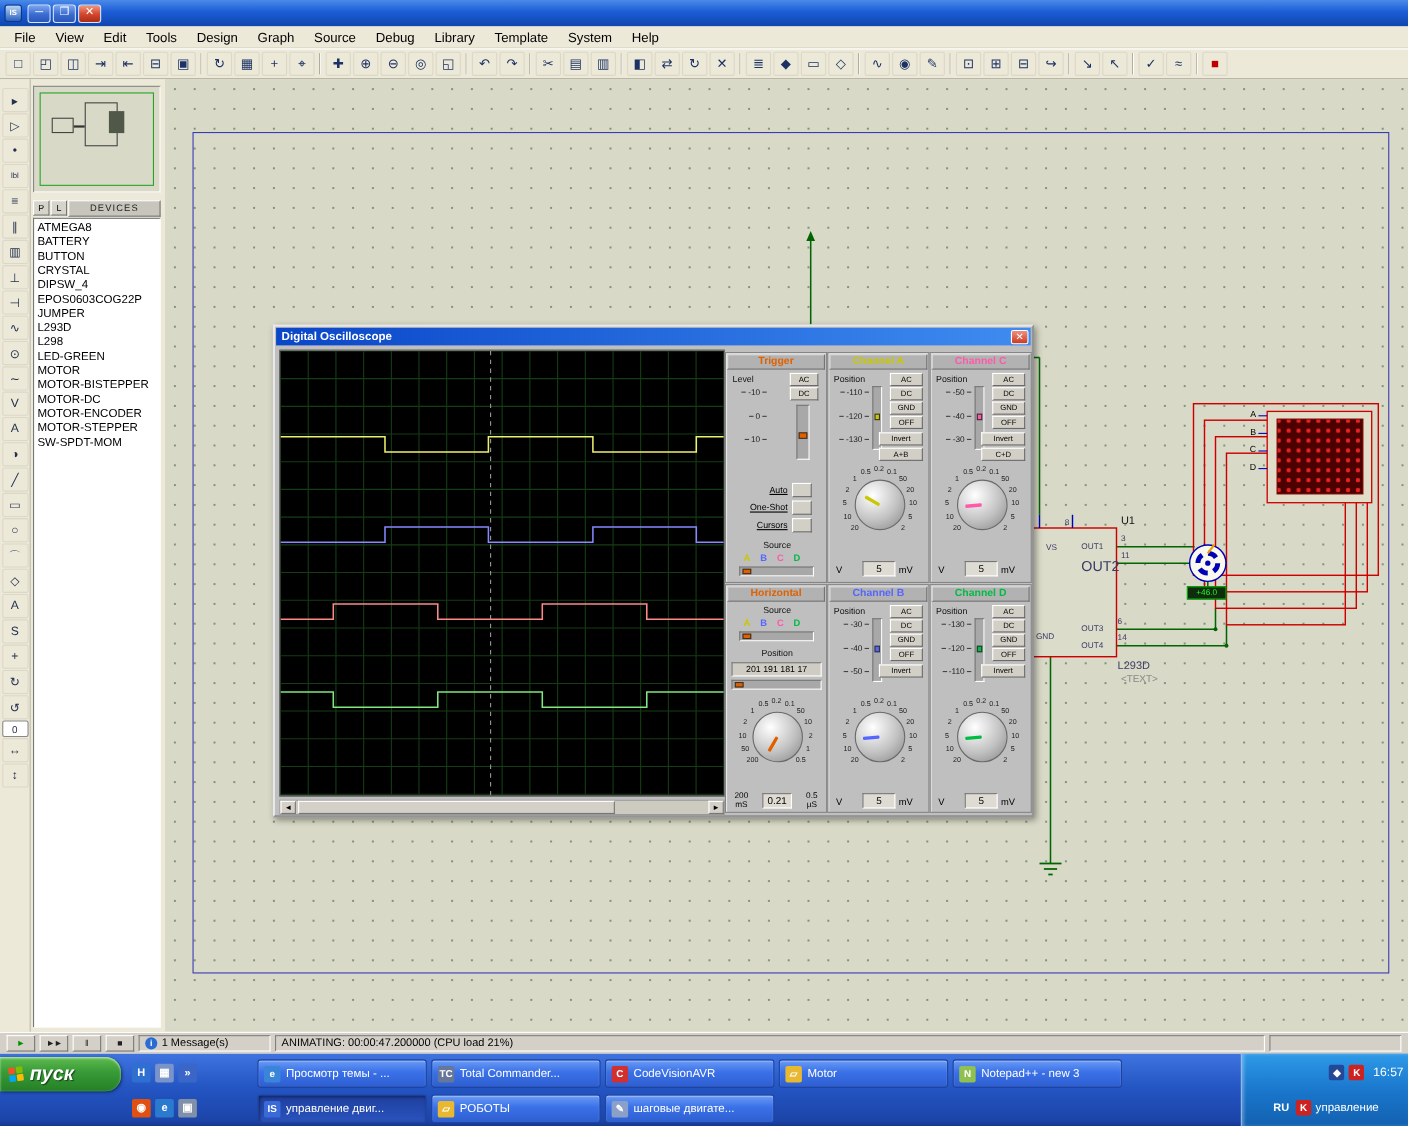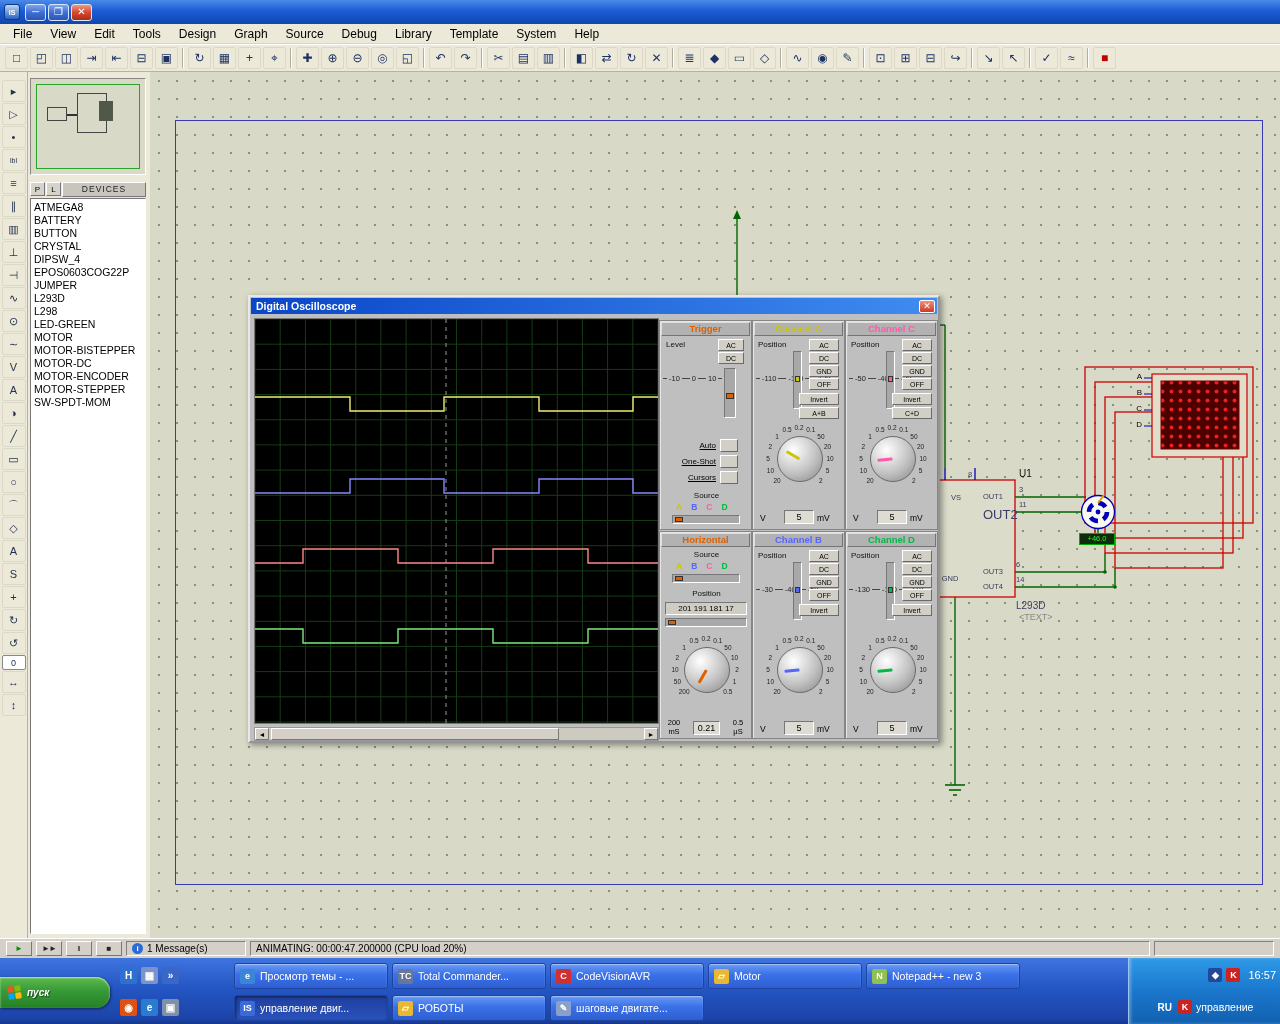--- a/index.html
+++ b/index.html
@@ -65,21 +65,21 @@
   background:linear-gradient(#f09080,#cc3a20);color:#fff;font-size:9px;line-height:11px;text-align:center;font-family:inherit;padding:0;}
 .scope-screen{position:absolute;left:4px;top:21px;width:405px;height:406px;background:#000;border:1px solid #777;}
 .scope-hs{position:absolute;left:4px;top:430px;width:405px;height:14px;background:#cdcabf;border:1px solid #999;}
 .hsarrow{position:absolute;top:0;width:14px;height:12px;background:#d4d0c8;border:1px solid;border-color:#fff #777 #777 #fff;
   font-size:7px;line-height:11px;text-align:center;padding:0;font-family:inherit;}
 .hsthumb{position:absolute;left:16px;top:0;width:288px;height:12px;background:#d4d0c8;border:1px solid;border-color:#fff #777 #777 #fff;}
 .sect{position:absolute;width:93px;background:#bfbfbf;border:1px solid #858585;box-shadow:inset 1px 1px 0 #e6e6e6;}
 .sect-h{position:absolute;left:1px;top:1px;right:1px;height:14px;background:#b2b2b2;border:1px solid;border-color:#dedede #747474 #747474 #dedede;
   font-weight:bold;font-size:9.5px;text-align:center;line-height:12px;}
 .lbl{position:absolute;font-size:8px;color:#111;}
-.vscale{position:absolute;left:3px;top:31px;width:34px;height:52px;display:flex;flex-direction:row;justify-content:space-between;}
+.vscale{position:absolute;left:3px;top:31px;width:34px;height:52px;display:flex;flex-direction:column;justify-content:space-between;}
 .srow{display:flex;align-items:center;justify-content:flex-end;font-size:7.5px;color:#222;gap:2px;}
 .srow::before,.srow::after{content:"";width:4px;border-top:1px solid #444;}
 .vtrack{position:absolute;left:40px;top:30px;width:9px;height:58px;background:#a8a8a8;border:1px solid;border-color:#777 #fff #fff #777;}
 .vthumb{position:absolute;left:1px;top:24px;width:5px;height:6px;border:1px solid #333;background:#888;}
 .sb{position:absolute;left:56px;width:30px;height:12px;font-size:7px;background:#d2cfc6;border:1px solid;border-color:#fff #6a6a6a #6a6a6a #fff;line-height:1;font-family:inherit;padding:0;}
 .sb.b1{top:18px}.sb.b2{top:31px}.sb.b3{top:44px}.sb.b4{top:57px}
 .sb.inv{left:46px;top:72px;width:40px;}
 .sb.sum{left:46px;top:86px;width:40px;}
 .knob{position:absolute;left:3px;top:100px;width:87px;height:74px;}
 .knob::before{content:"";position:absolute;left:21px;top:15px;width:44px;height:44px;border-radius:50%;
@@ -101,23 +101,23 @@
 
 
 .statusbar{position:absolute;left:0;top:938px;width:1280px;height:20px;background:#d4d0c8;border-top:1px solid #fff;
   display:flex;align-items:center;gap:4px;padding:0 6px;}
 .simbtn{width:26px;height:15px;font-size:8px;background:#d4d0c8;border:1px solid;border-color:#fff #777 #777 #fff;line-height:1;font-family:inherit;padding:0;}
 .spanel{height:15px;background:#d4d0c8;border:1px solid;border-color:#808080 #fff #fff #808080;font-size:10px;padding:0 5px;display:flex;align-items:center;gap:4px;white-space:nowrap;}
 .iico{width:11px;height:11px;border-radius:50%;background:#2a6cd4;color:#fff;font-size:8px;font-weight:bold;text-align:center;line-height:11px;font-style:normal;}
 
 
 .taskbar{position:absolute;left:0;top:958px;width:1280px;height:66px;background:linear-gradient(#3f74e0,#2456c4 45%,#1c44a8 92%,#15368c);}
-.startbtn{position:absolute;left:0;top:19px;width:110px;height:31px;border-radius:0 14px 14px 0;
+.startbtn{position:absolute;left:0;top:3px;width:110px;height:31px;border-radius:0 14px 14px 0;
   background:linear-gradient(#5eba4e,#379a37 45%,#258025);box-shadow:inset 0 1px 2px #bfe8b0,1px 1px 3px rgba(0,0,0,.5);
-  display:flex;align-items:center;gap:6px;padding-left:8px;color:#fff;font-weight:bold;font-style:italic;font-size:10px;text-shadow:1px 1px 1px rgba(0,0,0,.5);border:none;font-family:inherit;}
+  display:flex;align-items:center;gap:6px;padding-left:8px;color:#fff;font-weight:bold;font-style:italic;font-size:18px;text-shadow:1px 1px 1px rgba(0,0,0,.5);border:none;font-family:inherit;}
 .winflag{display:grid;grid-template-columns:6px 6px;grid-gap:1px;transform:rotate(-8deg);}
 .winflag i{width:6px;height:6px;border-radius:1px;}
 .winflag i:nth-child(1){background:#f35325}.winflag i:nth-child(2){background:#81bc06}
 .winflag i:nth-child(3){background:#05a6f0}.winflag i:nth-child(4){background:#ffba08}
 .ql{position:absolute;left:120px;display:flex;gap:4px;align-items:center;}
 .ql.r1{top:9px}.ql.r2{top:41px}
 .qli{width:17px;height:17px;border-radius:2px;color:#fff;font-size:10px;font-weight:bold;text-align:center;line-height:17px;cursor:pointer;}
 .tasks{position:absolute;left:234px;display:flex;gap:4px;}
 .tasks.r1{top:5px}.tasks.r2{top:37px}
 .task{width:154px;height:26px;border-radius:3px;border:1px solid #1e44a0;display:flex;align-items:center;gap:5px;padding:0 5px;
@@ -657,21 +657,21 @@
   <div class="statusbar" data-name="animation-status-bar">
     <button class="simbtn" data-name="play-button" style="color: rgb(0, 144, 0);">►</button>
     <button class="simbtn" style="letter-spacing: -1px; color: rgb(34, 34, 34);" data-name="step-button">►►</button>
     <button class="simbtn" data-name="pause-button" style="color: rgb(34, 34, 34);">‖</button>
     <button class="simbtn" data-name="stop-button" style="color: rgb(34, 34, 34);">■</button>
     <div class="spanel" style="width:120px" data-name="message-counter">
       <i class="iico" data-name="info-icon">i</i>
       <span>1 Message(s)</span>
     </div>
     <div class="spanel" style="flex:1" data-name="simulation-status">
-      <span>ANIMATING: 00:00:47.200000 (CPU load 20%)</span>
+      <span>ANIMATING: 00:00:47.200000 (CPU load 21%)</span>
     </div>
     <div class="spanel" style="width:120px" data-name="status-spare-panel"></div>
   </div>
 
   <div class="taskbar" data-name="windows-taskbar">
     <button class="startbtn" data-name="start-button">
       <span class="winflag" data-name="windows-logo-icon">
           <i></i>
           <i></i>
           <i></i>

